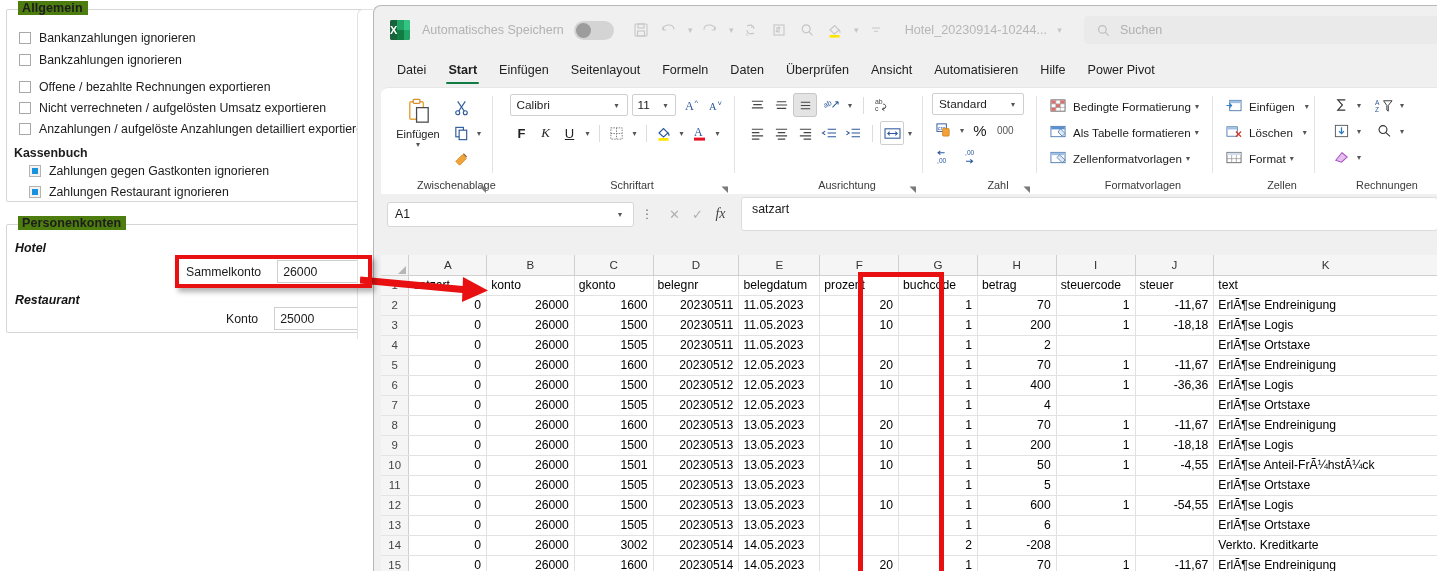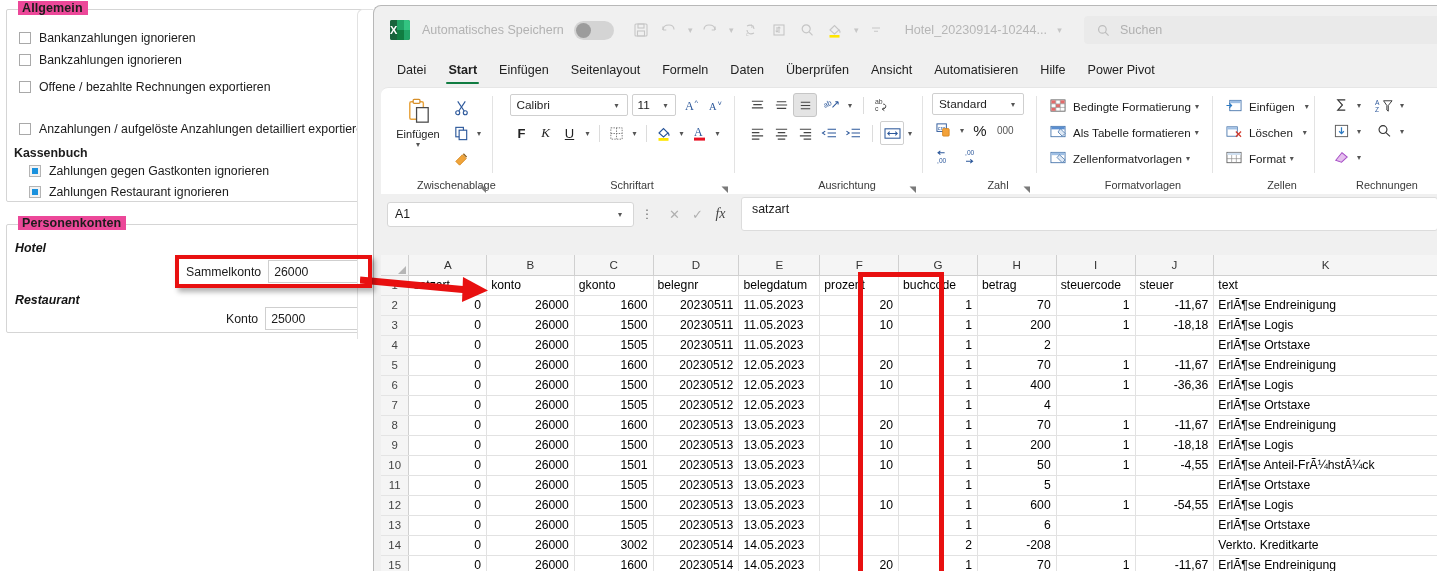--- a/index.html
+++ b/index.html
@@ -20,21 +20,21 @@
   }
   .group-box {
     position: absolute;
     border: 1px solid #d5d5d5;
     border-radius: 2px;
     background: #fff;
   }
   .group-title {
     position: absolute;
     top: -9px; left: 11px;
-    background: #ec4899;
+    background: #4d7c0f;
     padding: 0 5px 0 4px;
     font-size: 12.5px;
     font-weight: bold;
     color: #1d1d1d;
     letter-spacing: .1px;
     text-align: right;
   }
   .cb-row {
     position: absolute;
     display: flex; align-items: center;
@@ -58,21 +58,21 @@
   .sub-head {
     position: absolute;
     font-size: 12.4px; font-weight: bold; color: #1d1d1d;
   }
   .italic-head {
     position: absolute;
     font-size: 12.4px; font-weight: bold; font-style: italic; color: #151515;
   }
   .field-row { position: absolute; display: flex; align-items: center; }
   .field-label {
-    font-size: 12.3px; color:#1b1b1b; margin-right: 7px;
+    font-size: 12.3px; color:#1b1b1b; margin-right: 16px;
     text-align: right; white-space: nowrap;
   }
   .field-input {
     width: 97px; height: 23px;
     border: 1px solid #cfcfcf;
     background:#fff;
     font-size: 12.3px; color:#1b1b1b;
     padding: 0 5px;
     font-family: "Liberation Sans", sans-serif;
     outline: none;
@@ -294,20 +294,24 @@
       <span class="cb"></span>
       <span>Bankanzahlungen ignorieren</span>
     </div>
     <div class="cb-row" style="left:19px; top:53px;">
       <span class="cb"></span>
       <span>Bankzahlungen ignorieren</span>
     </div>
     <div class="cb-row" style="left:19px; top:80px;">
       <span class="cb"></span>
       <span>Offene / bezahlte Rechnungen exportieren</span>
+    </div>
+    <div class="cb-row" style="left:19px; top:101px;">
+      <span class="cb"></span>
+      <span>Nicht verrechneten / aufgelösten Umsatz exportieren</span>
     </div>
     <div class="cb-row" style="left:19px; top:122px;">
       <span class="cb"></span>
       <span>Anzahlungen / aufgelöste Anzahlungen detailliert exportieren</span>
     </div>
 
     <div class="sub-head" style="left:14px; top:146px;">Kassenbuch</div>
 
     <div class="cb-row" style="left:29px; top:164px;">
       <span class="cb checked"></span>

